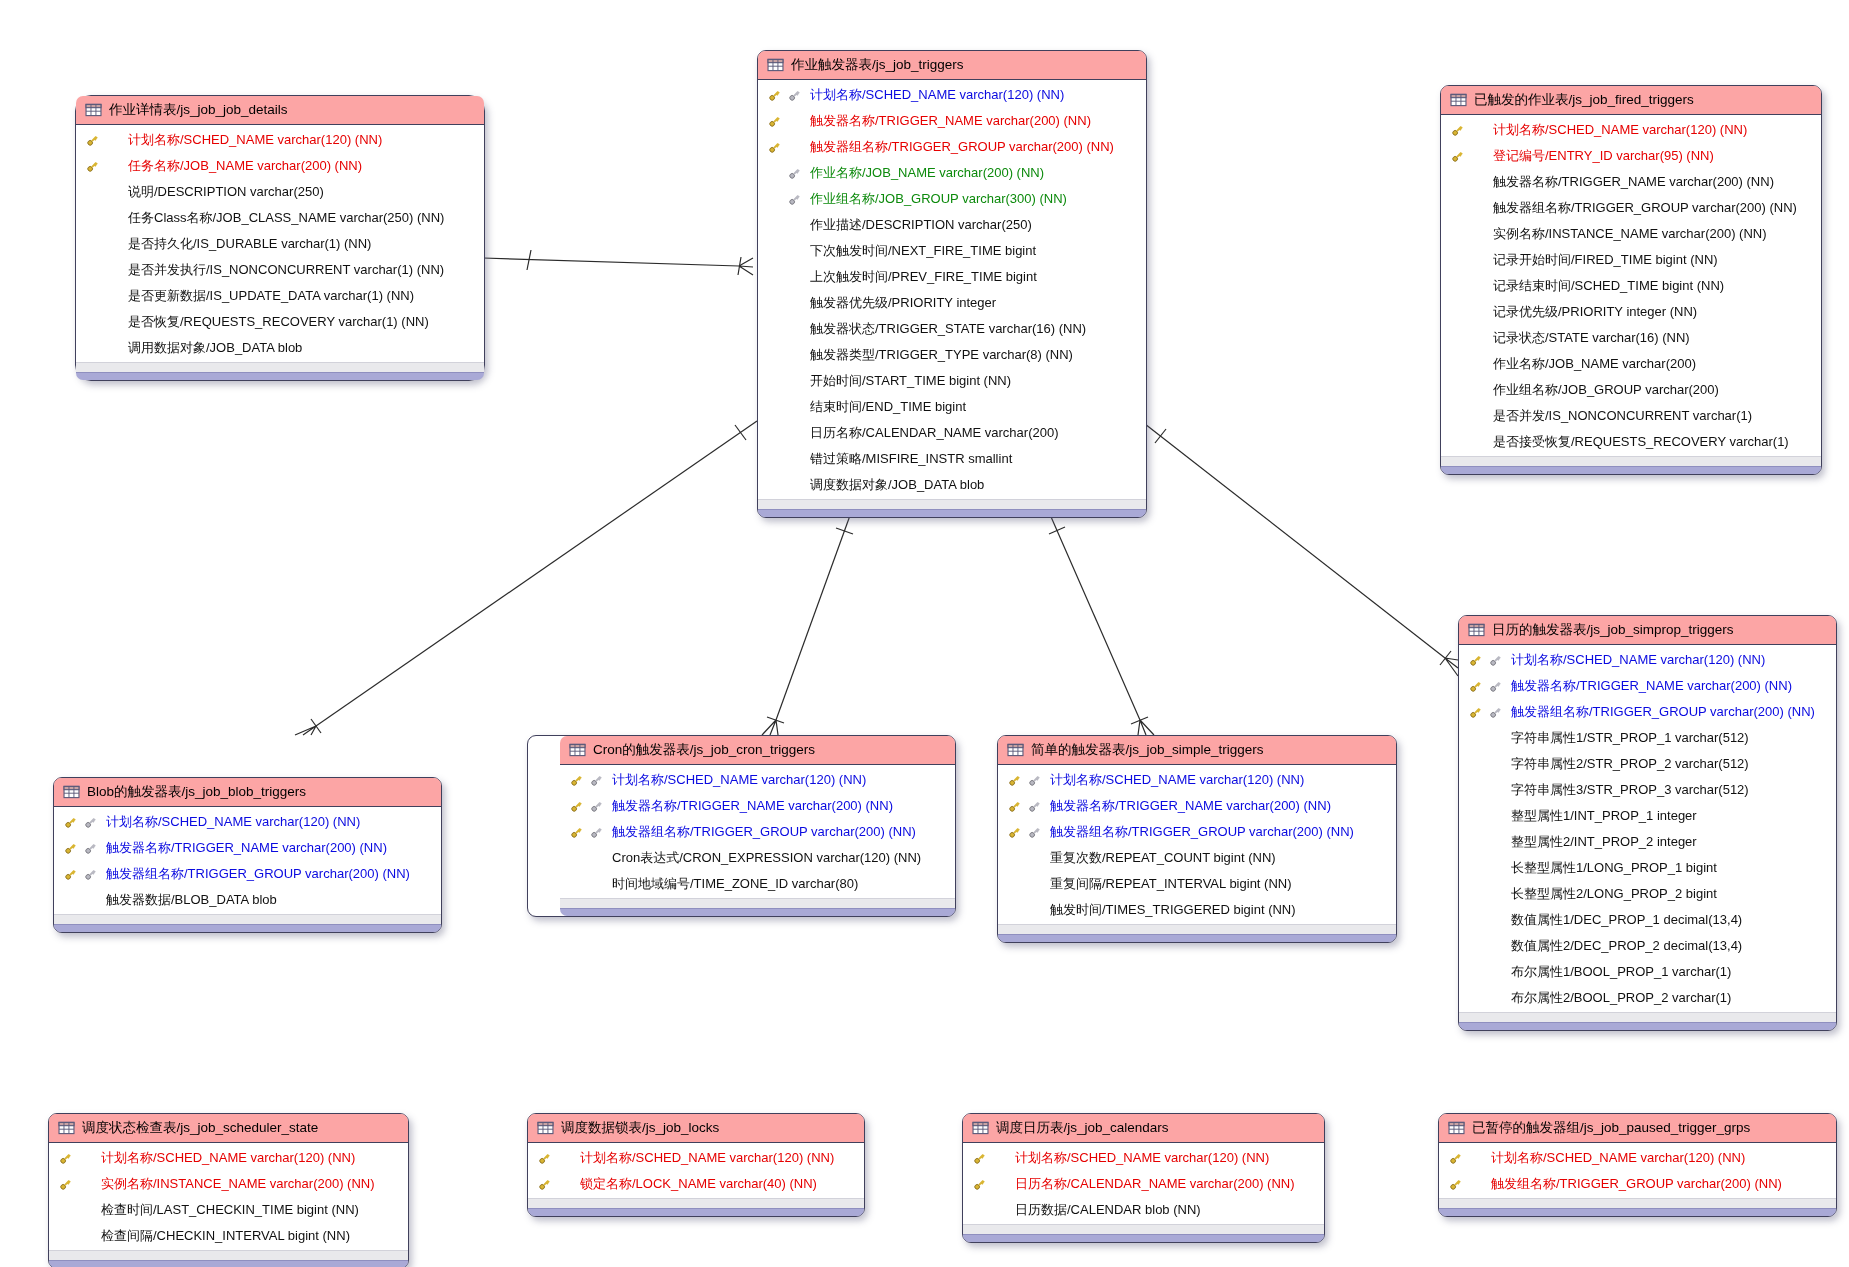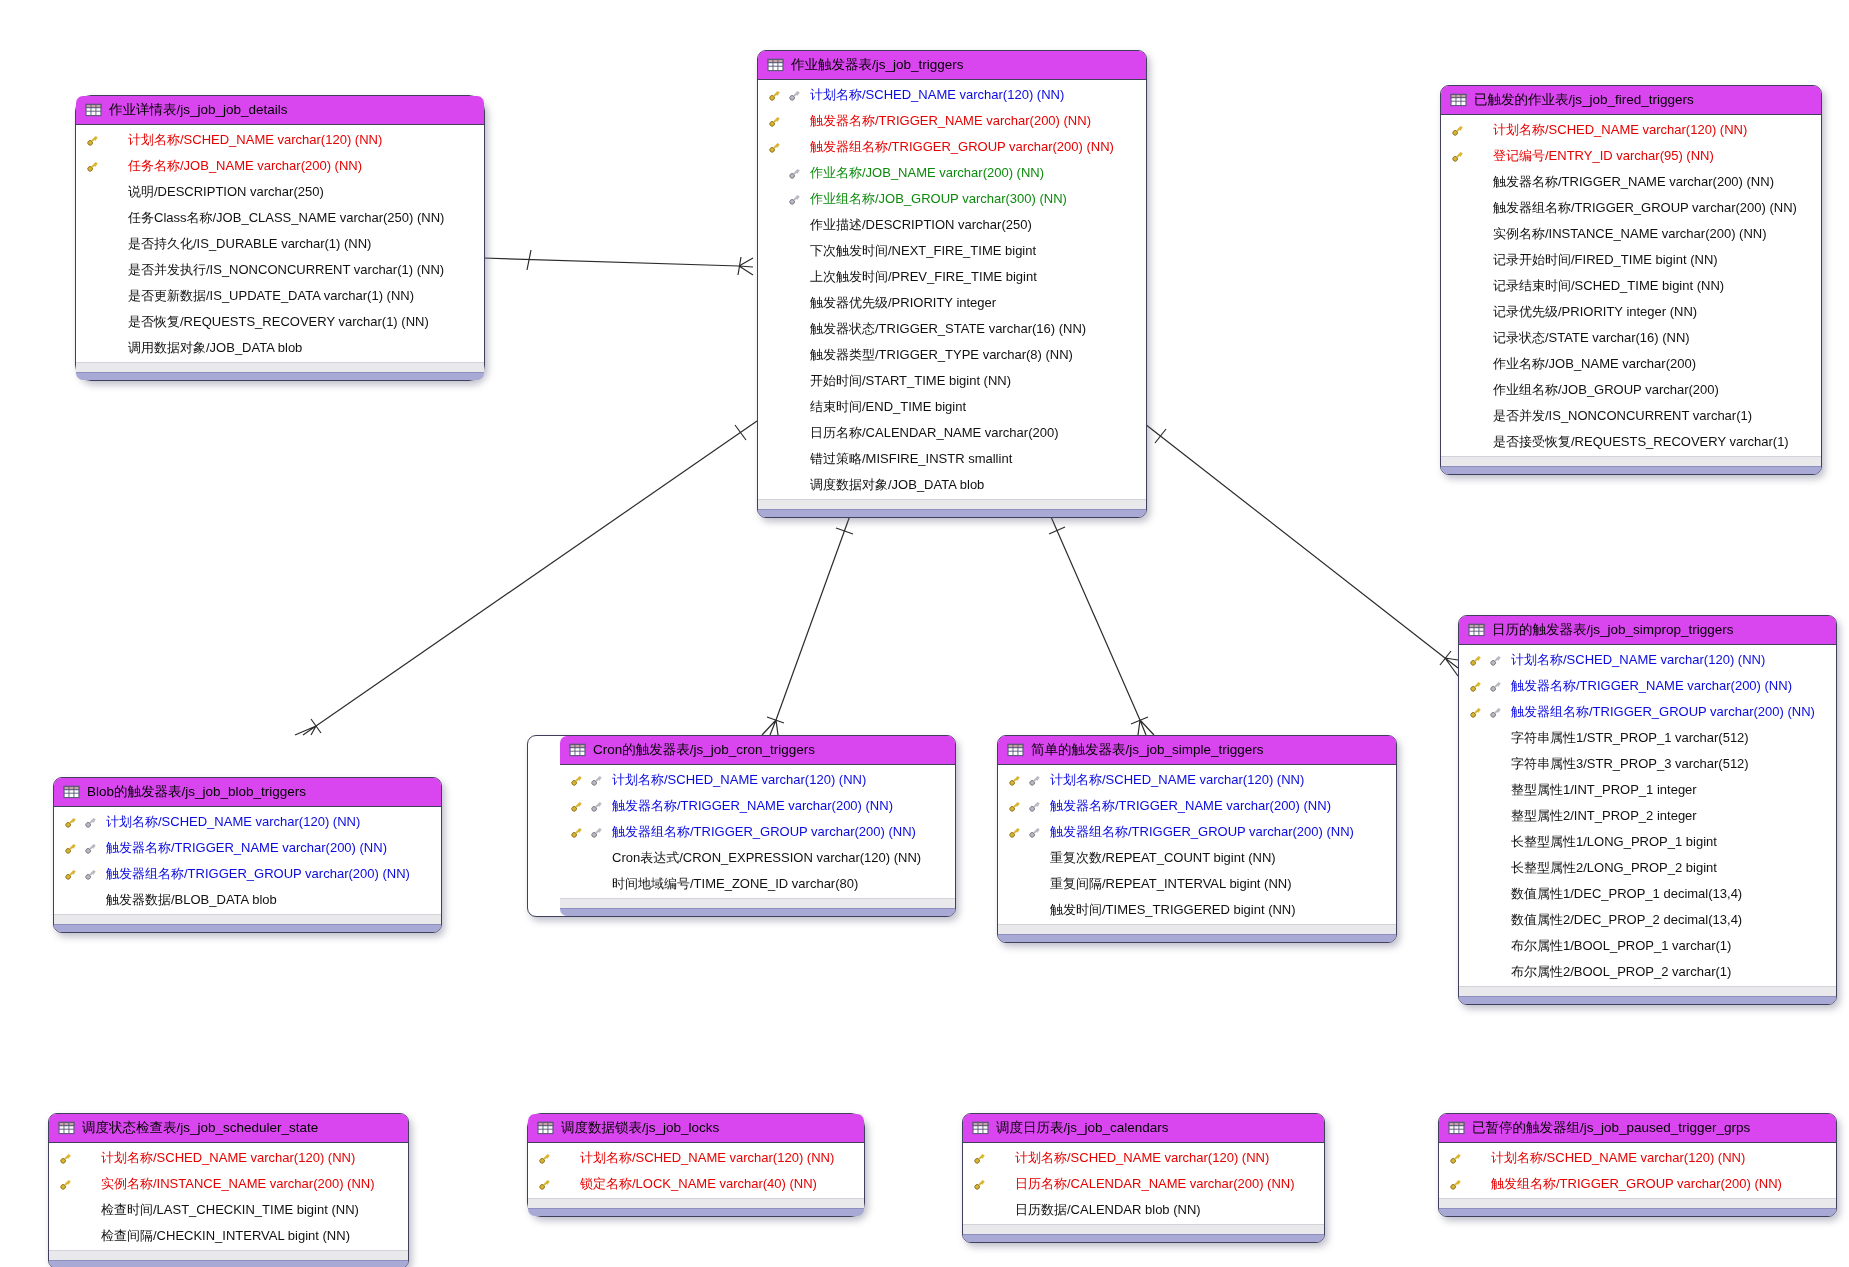--- a/index.html
+++ b/index.html
@@ -2,21 +2,21 @@
 <html><head>
 <meta charset="utf-8">
 <style>
   html,body{margin:0;padding:0;background:#fff;}
   .stage{position:relative;width:1849px;height:1267px;background:#fff;overflow:hidden;
          font-family:"Liberation Sans","DejaVu Sans",sans-serif;}
   svg.wires{position:absolute;left:0;top:0;width:1849px;height:1267px;}
   .tbl{position:absolute;border:1.5px solid #40405c;border-radius:9px;background:#fff;
        box-shadow:3px 4px 7px rgba(90,90,120,.38);}
   .tbl-header{display:flex;align-items:center;gap:7px;height:28px;padding:0 9px;
-       background:#d946ef;border-bottom:1.5px solid #40405c;border-radius:7px 7px 0 0;
+       background:#fca5a5;border-bottom:1.5px solid #40405c;border-radius:7px 7px 0 0;
        font-size:13.5px;color:#000;white-space:nowrap;}
   .ticon{width:17px;height:14px;flex:none;}
   .tbl-body{padding:2px 0 1px 0;}
   .row{display:flex;align-items:center;height:26px;font-size:13px;white-space:nowrap;}
   .slot{width:20px;flex:none;display:flex;align-items:center;justify-content:center;}
   .slot.first{margin-left:6px;}
   .key{width:15px;height:15px;}
   .coltext{padding-left:6px;}
   .c-red{color:#e60000;}
   .c-blue{color:#0a0ae0;}
@@ -439,20 +439,25 @@
             <span class="coltext c-blue">触发器组名称/TRIGGER_GROUP varchar(200) (NN)</span>
           </div>
           <div class="row">
             <span class="slot first"></span>
             <span class="slot"></span>
             <span class="coltext c-black">字符串属性1/STR_PROP_1 varchar(512)</span>
           </div>
           <div class="row">
             <span class="slot first"></span>
             <span class="slot"></span>
+            <span class="coltext c-black">字符串属性2/STR_PROP_2 varchar(512)</span>
+          </div>
+          <div class="row">
+            <span class="slot first"></span>
+            <span class="slot"></span>
             <span class="coltext c-black">字符串属性3/STR_PROP_3 varchar(512)</span>
           </div>
           <div class="row">
             <span class="slot first"></span>
             <span class="slot"></span>
             <span class="coltext c-black">整型属性1/INT_PROP_1 integer</span>
           </div>
           <div class="row">
             <span class="slot first"></span>
             <span class="slot"></span>
@@ -776,21 +781,21 @@
           </div>
           <div class="row">
             <span class="slot first"></span>
             <span class="slot"></span>
             <span class="coltext c-black">检查间隔/CHECKIN_INTERVAL bigint (NN)</span>
           </div>
         </div>
         <div class="tbl-footgray"></div>
         <div class="tbl-footbar"></div>
       </div>
-      <div class="tbl" style="left: 527px; top: 1113px; width: 336px; border-radius: 14px;">
+      <div class="tbl" style="left: 527px; top: 1113px; width: 336px;">
         <div class="tbl-header">
           <svg class="ticon" viewBox="0 0 18 15">
             <rect x="1" y="1.5" width="16" height="12" fill="#fff" stroke="#5a5a7a" stroke-width="1.2"></rect>
             <rect x="1" y="1.5" width="16" height="3.5" fill="#c9a3a3" stroke="#5a5a7a" stroke-width="1.2"></rect>
             <path d="M1 8.8h16M6.3 1.5v12M11.6 1.5v12" stroke="#5a5a7a" stroke-width="1"></path>
           </svg>
           <span class="tbl-title">调度数据锁表/js_job_locks</span>
         </div>
         <div class="tbl-body">
           <div class="row">

